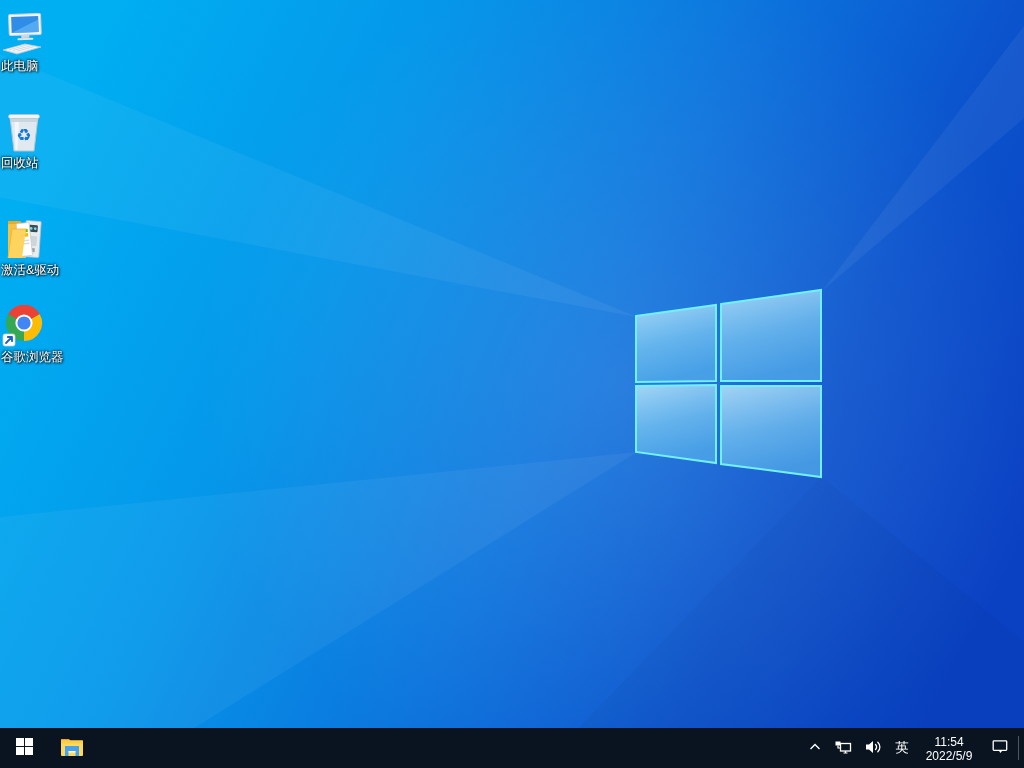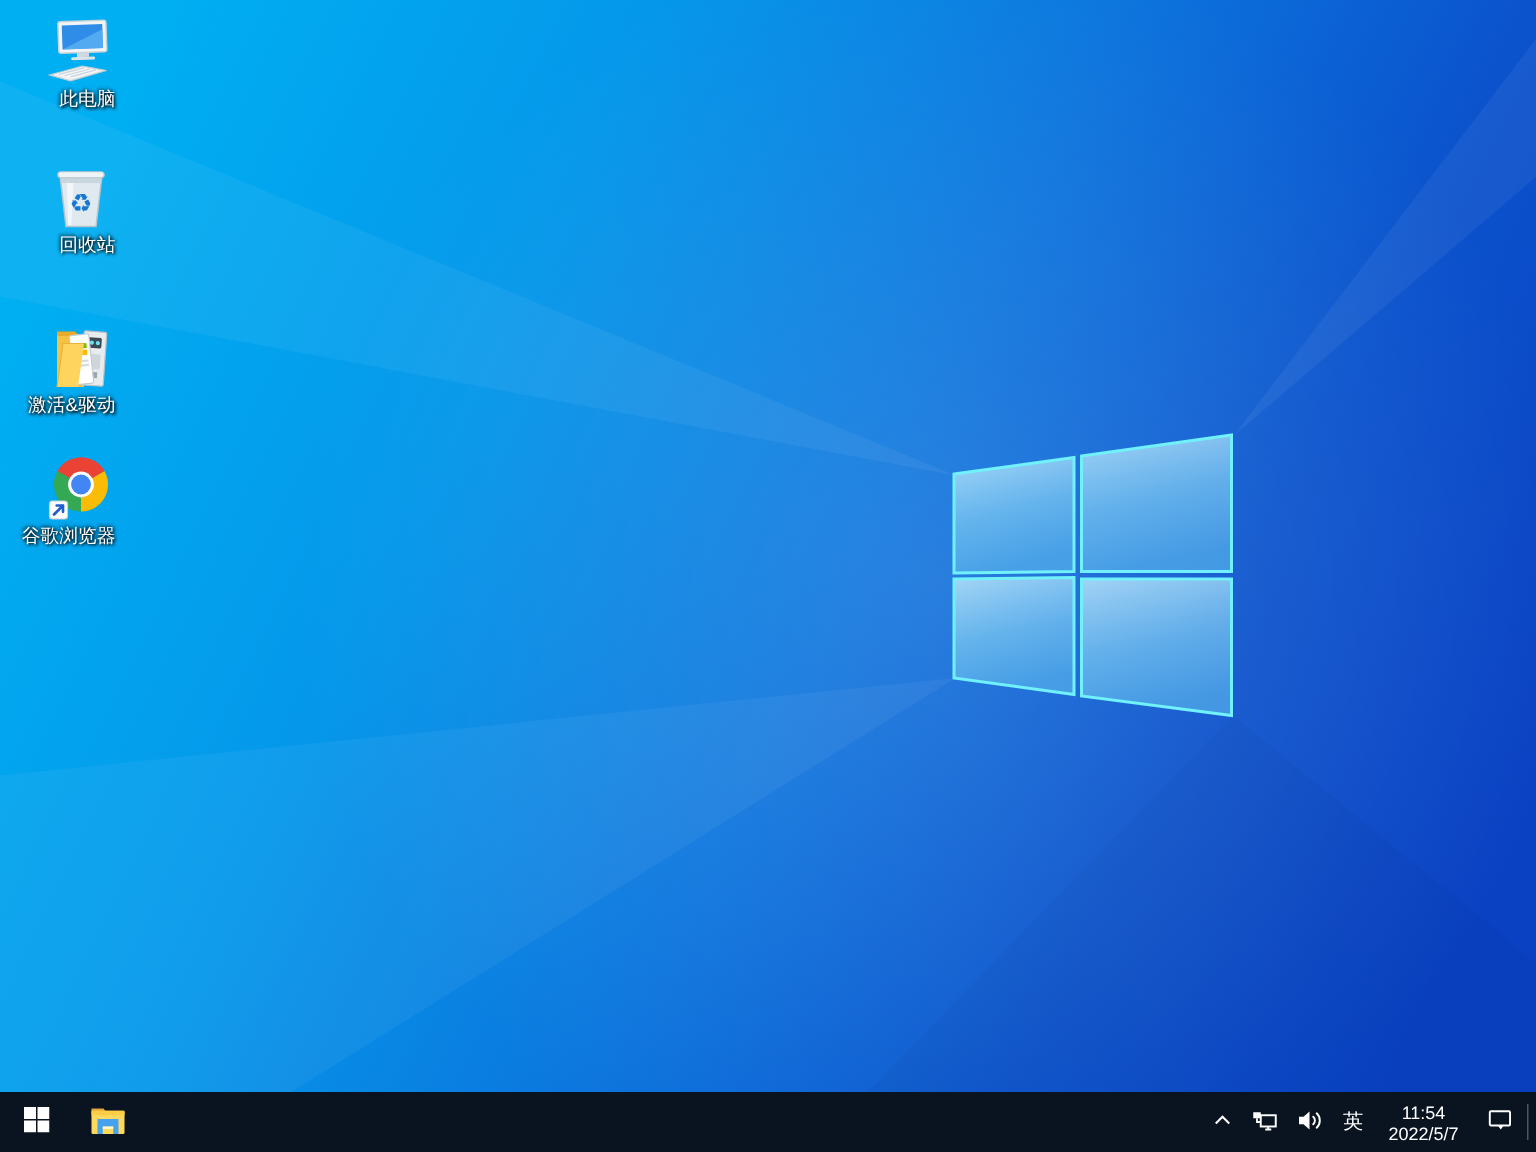--- a/index.html
+++ b/index.html
@@ -8,21 +8,21 @@
   .screen { position:relative; width:1024px; height:768px; overflow:hidden; background:#0778e0; }
 
   
   .wallpaper { position:absolute; inset:0; display:block; }
 
   
   .desktop-icons { position:absolute; left:0; top:0; width:80px; }
   .dicon {
     position:absolute; left:1px; width:76px;
     background:none; border:0; cursor:default;
-    display:flex; flex-direction:column; align-items:flex-end; gap:2px;
+    display:flex; flex-direction:column; align-items:flex-start; gap:2px;
   }
   .dicon-art { width:46px; height:46px; display:flex; align-items:center; justify-content:center; }
   .dicon-label {
     max-width:76px; font-size:12.5px; line-height:14px; color:#ffffff; text-align:center;
     text-shadow:1px 1px 2px rgba(0,0,0,.95), -1px -1px 2px rgba(0,0,0,.45), 0 0 3px rgba(0,0,0,.8);
     white-space:nowrap;
   }
 
   
   .taskbar {
@@ -232,21 +232,21 @@
             <path d="M11.5,5.5 a3.4,3.4 0 0 1 0,5" stroke="#ffffff" stroke-width="1.3" fill="none" stroke-linecap="round"></path>
             <path d="M13.8,3.2 a6.6,6.6 0 0 1 0,9.6" stroke="#ffffff" stroke-width="1.3" fill="none" stroke-linecap="round"></path>
           </svg>
         </span>
       </button>
 
       <button class="tray-btn lang-btn">英</button>
 
       <button class="tray-btn clock-btn">
         <span>11:54</span>
-        <span>2022/5/7</span>
+        <span>2022/5/9</span>
       </button>
 
       <button class="tray-btn action-btn">
         <span>
           <svg width="18" height="17" viewBox="0 0 18 17">
             <rect x="2.2" y="2.8" width="13.5" height="9.5" rx="0.8" stroke="#ffffff" stroke-width="1.3" fill="none"></rect>
             <polygon points="7.5,12.3 11.5,12.3 9.5,15" fill="#ffffff"></polygon>
           </svg>
         </span>
       </button>

